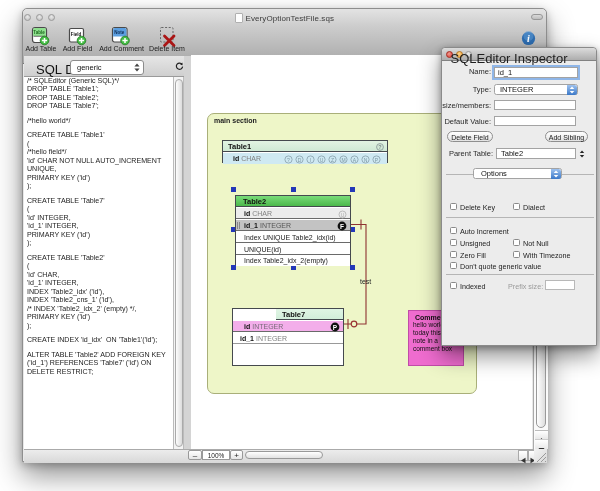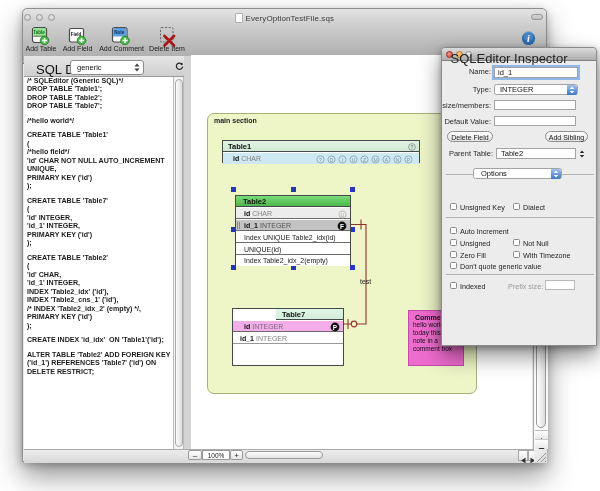--- a/index.html
+++ b/index.html
@@ -22,21 +22,21 @@
 
 #dialectbar { left:1px; top:47px; width:168px; height:21px;
   background:linear-gradient(#e6e6e6,#cfcfcf); border-bottom:1px solid #9a9a9a; }
 #sidebar { left:1px; top:68px; width:149px; height:375px; background:#fff; }
 #sb-scroll { left:150px; top:68px; width:11px; height:375px; background:#f4f4f4;
   border-left:1px solid #bbb; border-right:1px solid #bbb; }
 #sb-thumb { left:151.5px; top:70px; width:8px; height:368px; background:linear-gradient(90deg,#fdfdfd,#dcdcdc); border:1px solid #aaa; border-radius:4px; }
 #splitter { left:161px; top:47px; width:8px; height:396px; background:#d4d4d4; border-right:1px solid #909090; }
 #sql { left:4px; top:67.5px; width:152px; font-size:7.1px; color:#1c1c1c; line-height:8.5px; white-space:pre; }
 #sql .b { display:block; height:6px; }
-#sql div { height:8.5px;font-weight:bold; }
+#sql div { height:8.5px; }
 
 #canvas { left:168px; top:46px; width:341px; height:394px; background:#fff; overflow:hidden; }
 #vscroll { left:510px; top:47px; width:15px; height:393px; background:#fafafa; border-left:1px solid #aaa; }
 #vthumb { left:2px; top:3px; width:10px; height:369px; background:linear-gradient(90deg,#fff,#ddd); border:1px solid #999; border-radius:5px; }
 #bottombar { left:1px; top:440px; width:523px; height:14px; background:linear-gradient(#ececec,#d8d8d8); border-top:1px solid #aaa; }
 
 #section { left:16px; top:58px; width:270px; height:281px; background:#eef6c8; border:1px solid #a9af79; border-radius:7px; }
 .sect-label { left:6px; top:3px; font-size:7px; font-weight:bold; color:#222; }
 
 .dbtable { position:absolute; border:1px solid #45494e; background:#fff; }
@@ -145,21 +145,21 @@
       </div>
 
       <svg class="abs" style="left:152px; top:160px;" width="30" height="118" viewBox="0 0 30 118">
         <path class="conn" d="M8 9.5 H23 V109 H1"></path>
         <path class="conn" d="M18 4.5 V14.5"></path>
         <path class="conn" d="M5 104 V114"></path>
         <circle cx="11" cy="109" r="2.8" fill="#eef6c8" stroke="#993333" stroke-width="1.2"></circle>
       </svg>
       <div class="abs" style="left:169px; top:223px; font-size:7px; color:#222;">test</div>
 
-      <div class="dbtable" style="left:31px; top:85px; width:198px; height:23px;">
+      <div class="dbtable" style="left:31px; top:85px; width:166px; height:23px;">
         <div class="hdr" style="height:11px; line-height:11px; background:linear-gradient(#e2f3e2,#cfe9d4);">Table1
           <svg style="position:absolute; right:3px; top:2px;" width="8" height="8" viewBox="0 0 8 8">
               <circle cx="4" cy="4" r="3.4" fill="none" stroke="#8a9a9a" stroke-width="0.9"></circle>
               <text x="4" y="6" font-size="5.5" fill="#7a8a8a" text-anchor="middle">?</text>
             </svg>
         </div>
         <div class="row" style="top:12px; height:11px; line-height:11px; background:#cfe9f2; padding-left:10px;"><span class="fid">id</span> <span class="ftype">CHAR</span>
           <svg style="position:absolute; right:6px; top:1.5px;" width="97" height="9" viewBox="0 0 97 9">
             <g fill="none" stroke="#8fa7b2" stroke-width="0.9">
               <circle cx="4.5" cy="4.5" r="3.6"></circle>
@@ -303,21 +303,21 @@
     <div class="abs ifield" style="left:31px; top:120px; width:89px; height:11px; line-height:10px; padding-left:7px; border-radius:2.5px;">Options
       <div style="position:absolute; right:0; top:0; width:10px; height:9.5px; background:linear-gradient(#9ec2ef,#3a78c8); border-radius:0 2.5px 2.5px 0;">
         <svg width="10" height="10" viewBox="0 0 10 10">
             <path d="M5 1.5 L7.3 4 H2.7 Z" fill="#fff"></path>
             <path d="M5 8.5 L7.3 6 H2.7 Z" fill="#fff"></path>
           </svg>
       </div>
     </div>
 
     <div class="abs cb" style="left:8px; top:155px;"></div>
-    <div class="abs clbl" style="left:18px; top:155px;">Unsigned Key</div>
+    <div class="abs clbl" style="left:18px; top:155px;">Delete Key</div>
     <div class="abs cb" style="left:71px; top:155px;"></div>
     <div class="abs clbl" style="left:81px; top:155px;">Dialect</div>
 
     <div class="abs divider" style="left:4px; top:168.5px; width:148px;"></div>
 
     <div class="abs cb" style="left:8px; top:179px;"></div>
     <div class="abs clbl" style="left:18px; top:179px;">Auto Increment</div>
     <div class="abs cb" style="left:8px; top:190.5px;"></div>
     <div class="abs clbl" style="left:18px; top:190.5px;">Unsigned</div>
     <div class="abs cb" style="left:71px; top:190.5px;"></div>

